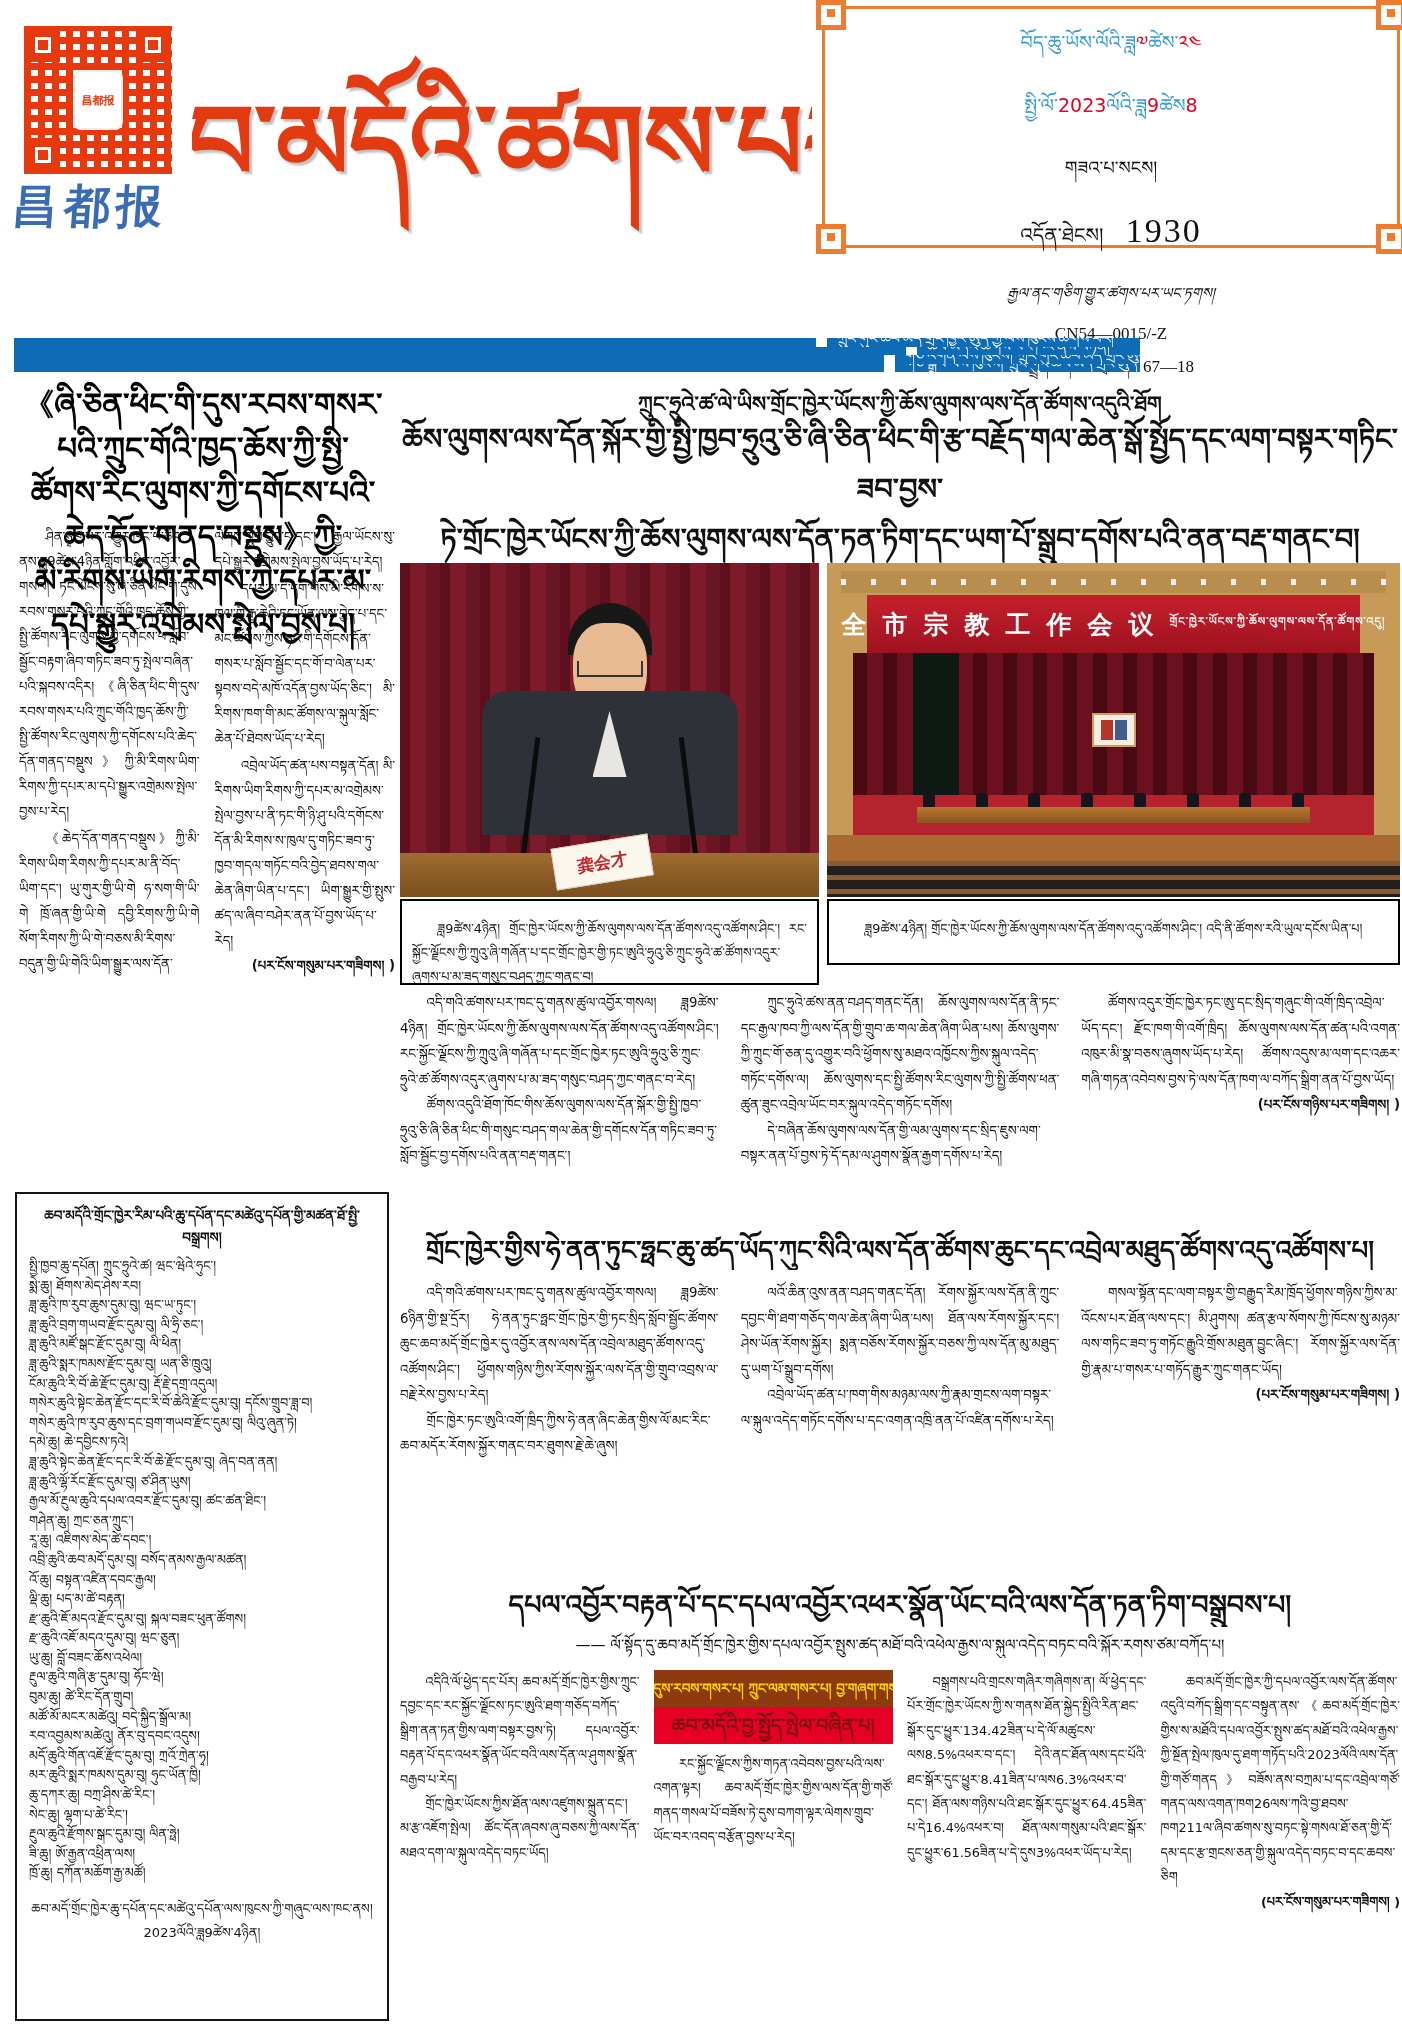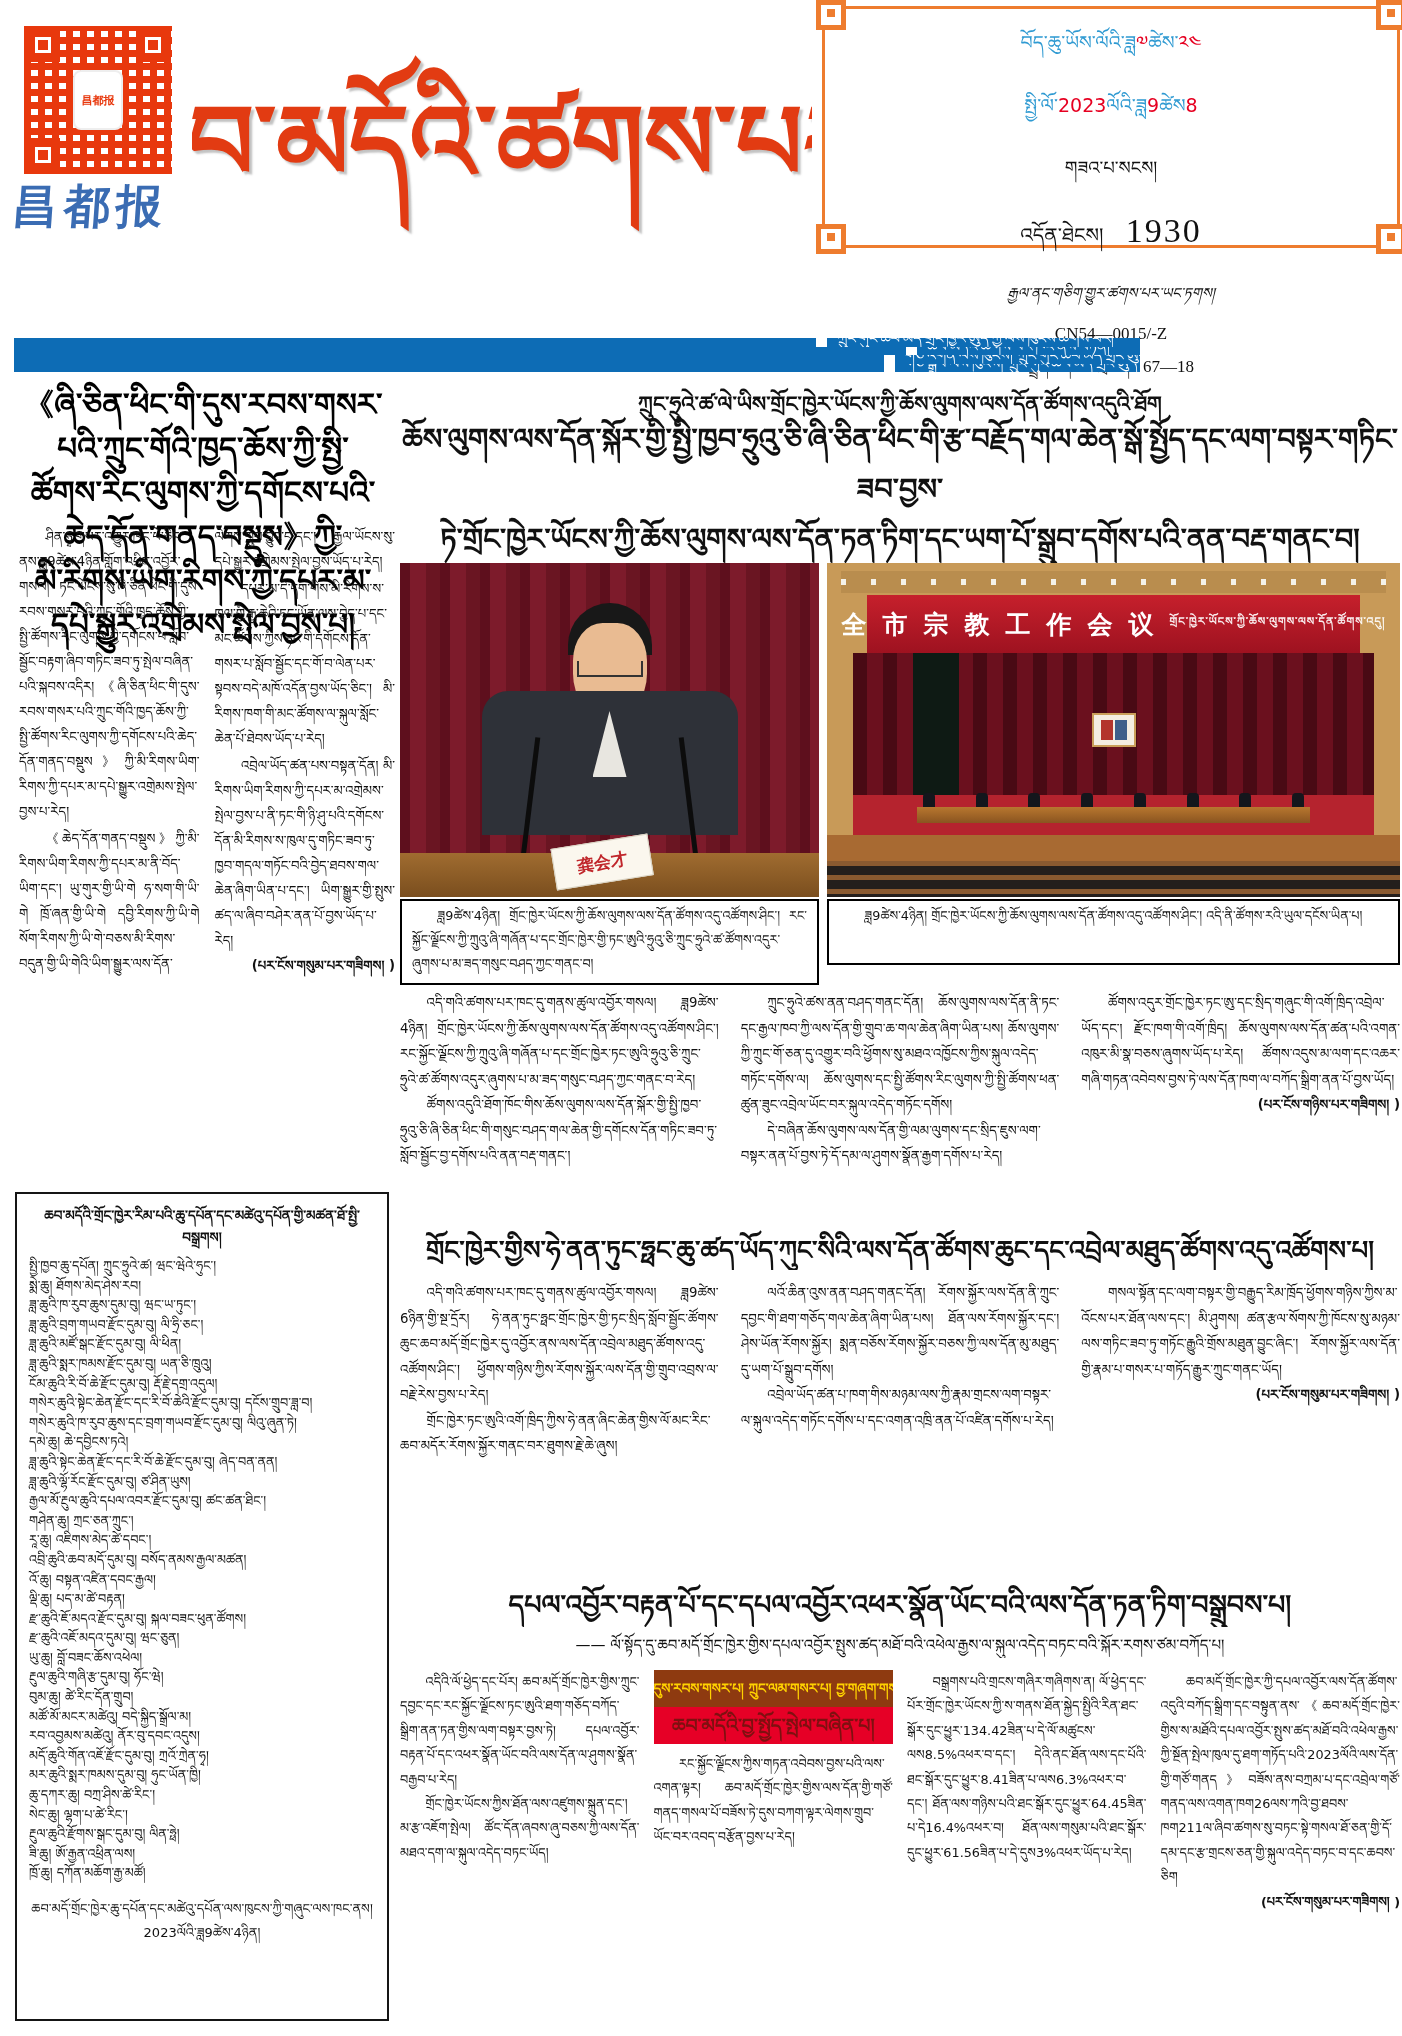--- a/index.html
+++ b/index.html
@@ -89,21 +89,21 @@
       border:2px solid #caa05a;display:flex;gap:2px;align-items:center;justify-content:center;}
   .figR .portrait i{display:block;width:12px;height:20px;background:#b3352c;}
   .figR .portrait i+i{background:#3f5f8a;}
   .figR .stage{position:absolute;left:26px;top:232px;right:26px;height:40px;background:#b5232e;}
   .figR .rostrum{position:absolute;left:90px;top:244px;right:90px;height:16px;background:linear-gradient(#b8772f,#8a5420);}
   .figR .people{position:absolute;left:96px;top:230px;right:96px;height:14px;display:flex;justify-content:space-between;}
   .figR .people i{display:block;width:12px;height:14px;background:#14161c;border-radius:4px 4px 0 0;}
   .figR .apron{position:absolute;left:0;top:272px;width:100%;height:26px;background:#a86a32;}
   .figR .audience{position:absolute;left:0;top:298px;width:100%;height:36px;
       background:repeating-linear-gradient(180deg,#8a5a30 0 5px,#241f1c 5px 14px);}
-  .cap{position:absolute;border:2px solid #000;box-sizing:border-box;padding:3px 10px;font-size:12.8px;line-height:24px;
+  .cap{position:absolute;border:2px solid #000;box-sizing:border-box;padding:16px 10px;font-size:12.8px;line-height:24px;
       text-align:justify;overflow:hidden;}
   .capL{left:400px;top:899px;width:419px;height:86px;}
   .capR{left:827px;top:899px;width:573px;height:66px;}
   .cap .tib-p{text-indent:2em;}
   .cols{position:absolute;display:grid;overflow:hidden;}
   .cols .colflow{overflow:hidden;}
   .leadcols{left:400px;top:990px;width:1000px;height:236px;grid-template-columns:repeat(3,1fr);gap:0 22px;
       font-size:13.3px;line-height:25.5px;}
   .headlineB{position:absolute;left:400px;top:1230px;width:1000px;text-align:center;font-size:26px;font-weight:bold;line-height:40px;
       white-space:nowrap;overflow:hidden;}

